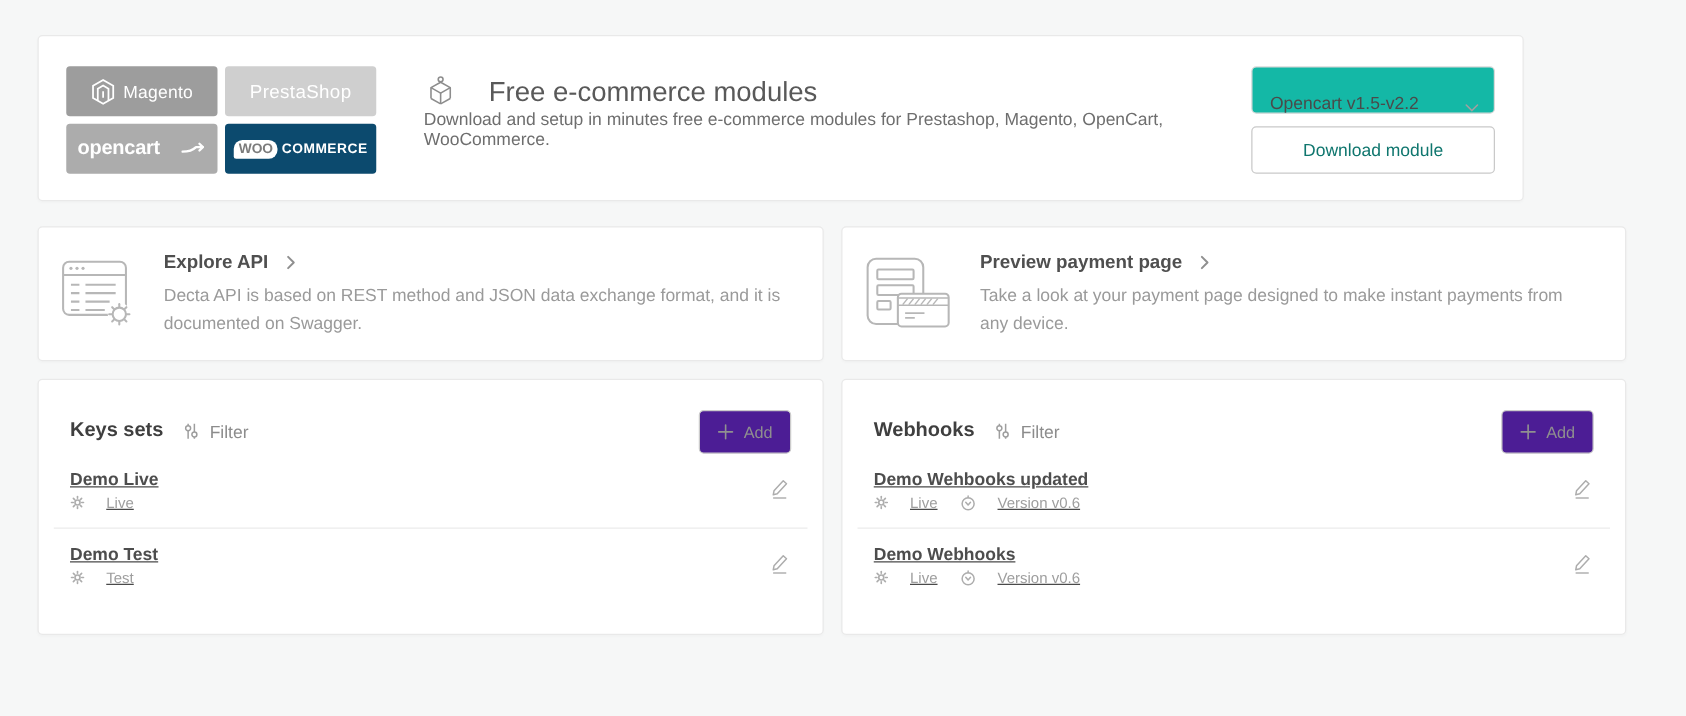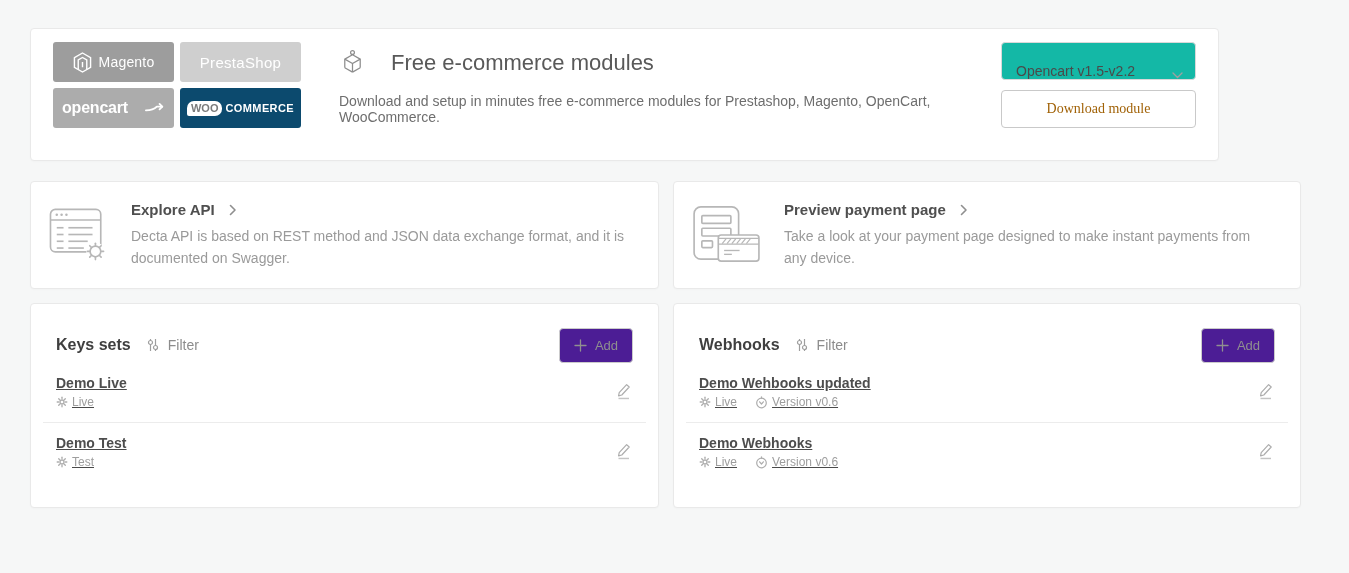--- a/index.html
+++ b/index.html
@@ -14,21 +14,21 @@
     background: #ffffff;
     border: 1px solid #e9e9e9;
     border-radius: 4px;
     box-shadow: 0 1px 2px rgba(0,0,0,0.02);
   }
 
   
   .modules-card {
     width: 1189px; height: 133px;
     display: flex; align-items: flex-start;
-    padding: 13px 22px 24px 22px;
+    padding: 24px 22px 24px 22px;
   }
   .logo-grid {
     display: grid;
     grid-template-columns: 121px 121px;
     grid-auto-rows: 40px;
     gap: 6px 6px;
     flex: none;
   }
   .logo-tile {
     border-radius: 3px;
@@ -41,34 +41,34 @@
   .woo-badge {
     background: #ffffff; color: #7b7b7b;
     font-size: 11px; font-weight: 800;
     padding: 1px 4px 2px; border-radius: 7px 7px 7px 2px;
   }
   .woo-rest { font-size: 11px; font-weight: 800; letter-spacing: .4px; margin-left: 3px; }
 
   .modules-main { flex: 1 1 auto; margin-left: 38px; padding-top: 7px; min-width: 0; }
   .modules-title-row { display: flex; align-items: center; gap: 25px; }
   .modules-title { font-size: 22px; font-weight: 400; color: #595959; }
-  .modules-desc { margin-top: 17px; font-size: 14px; color: #6e6e6e; }
+  .modules-desc { font-size: 14px; color: #6e6e6e; }
 
   .modules-controls { flex: none; width: 195px; margin-left: 20px; }
   .select-box {
     width: 195px; height: 38px;
     border: 1px solid #d9d9d9; border-radius: 4px; background: #14b8a6;
     display: flex; align-items: flex-end;
     padding: 0 12px 0 14px; cursor: pointer;
   }
   .select-value { flex: 1; font-size: 14px; color: #4a4a4a; }
   .download-btn {
     margin-top: 10px; width: 195px; height: 38px;
     border: 1px solid #c9c9c9; border-radius: 4px; background: #fff;
-    font-family: Liberation Serif, serif; font-size: 14px; color: #a16207;
+    font-family: Liberation Sans, sans-serif; font-size: 14px; color: #0f766e;
     display: flex; align-items: center; justify-content: center; cursor: pointer;
   }
 
   
   .info-row { display: flex; gap: 14px; margin-top: 20px; }
   .info-card {
     height: 108px; display: flex; align-items: center;
     padding: 0 24px 0 18px; cursor: pointer;
   }
   .info-card-left { width: 629px; }
@@ -101,21 +101,21 @@
 
   .item-row {
     position: relative;
     height: 60px; padding: 12px 13px 0 13px;
     border-bottom: 1px solid #ececec;
     text-decoration: underline;
   }
   .item-row:last-child { border-bottom: none; }
   .item-name { font-size: 14px; font-weight: 600; color: #4d4d4d; }
   .item-meta { display: flex; align-items: center; gap: 18px; margin-top: 4px; }
-  .meta-entry { display: flex; align-items: center; gap: 4px; }
+  .meta-entry { display: flex; align-items: center; gap: 17px; }
   .meta-label { font-size: 12px; color: #9e9e9e; }
   .edit-btn {
     position: absolute; right: 13px; top: 50%;
     transform: translateY(-58%);
     background: none; border: none; cursor: pointer; padding: 2px;
   }
 
   svg { display: block; }
 </style>
 </head>

